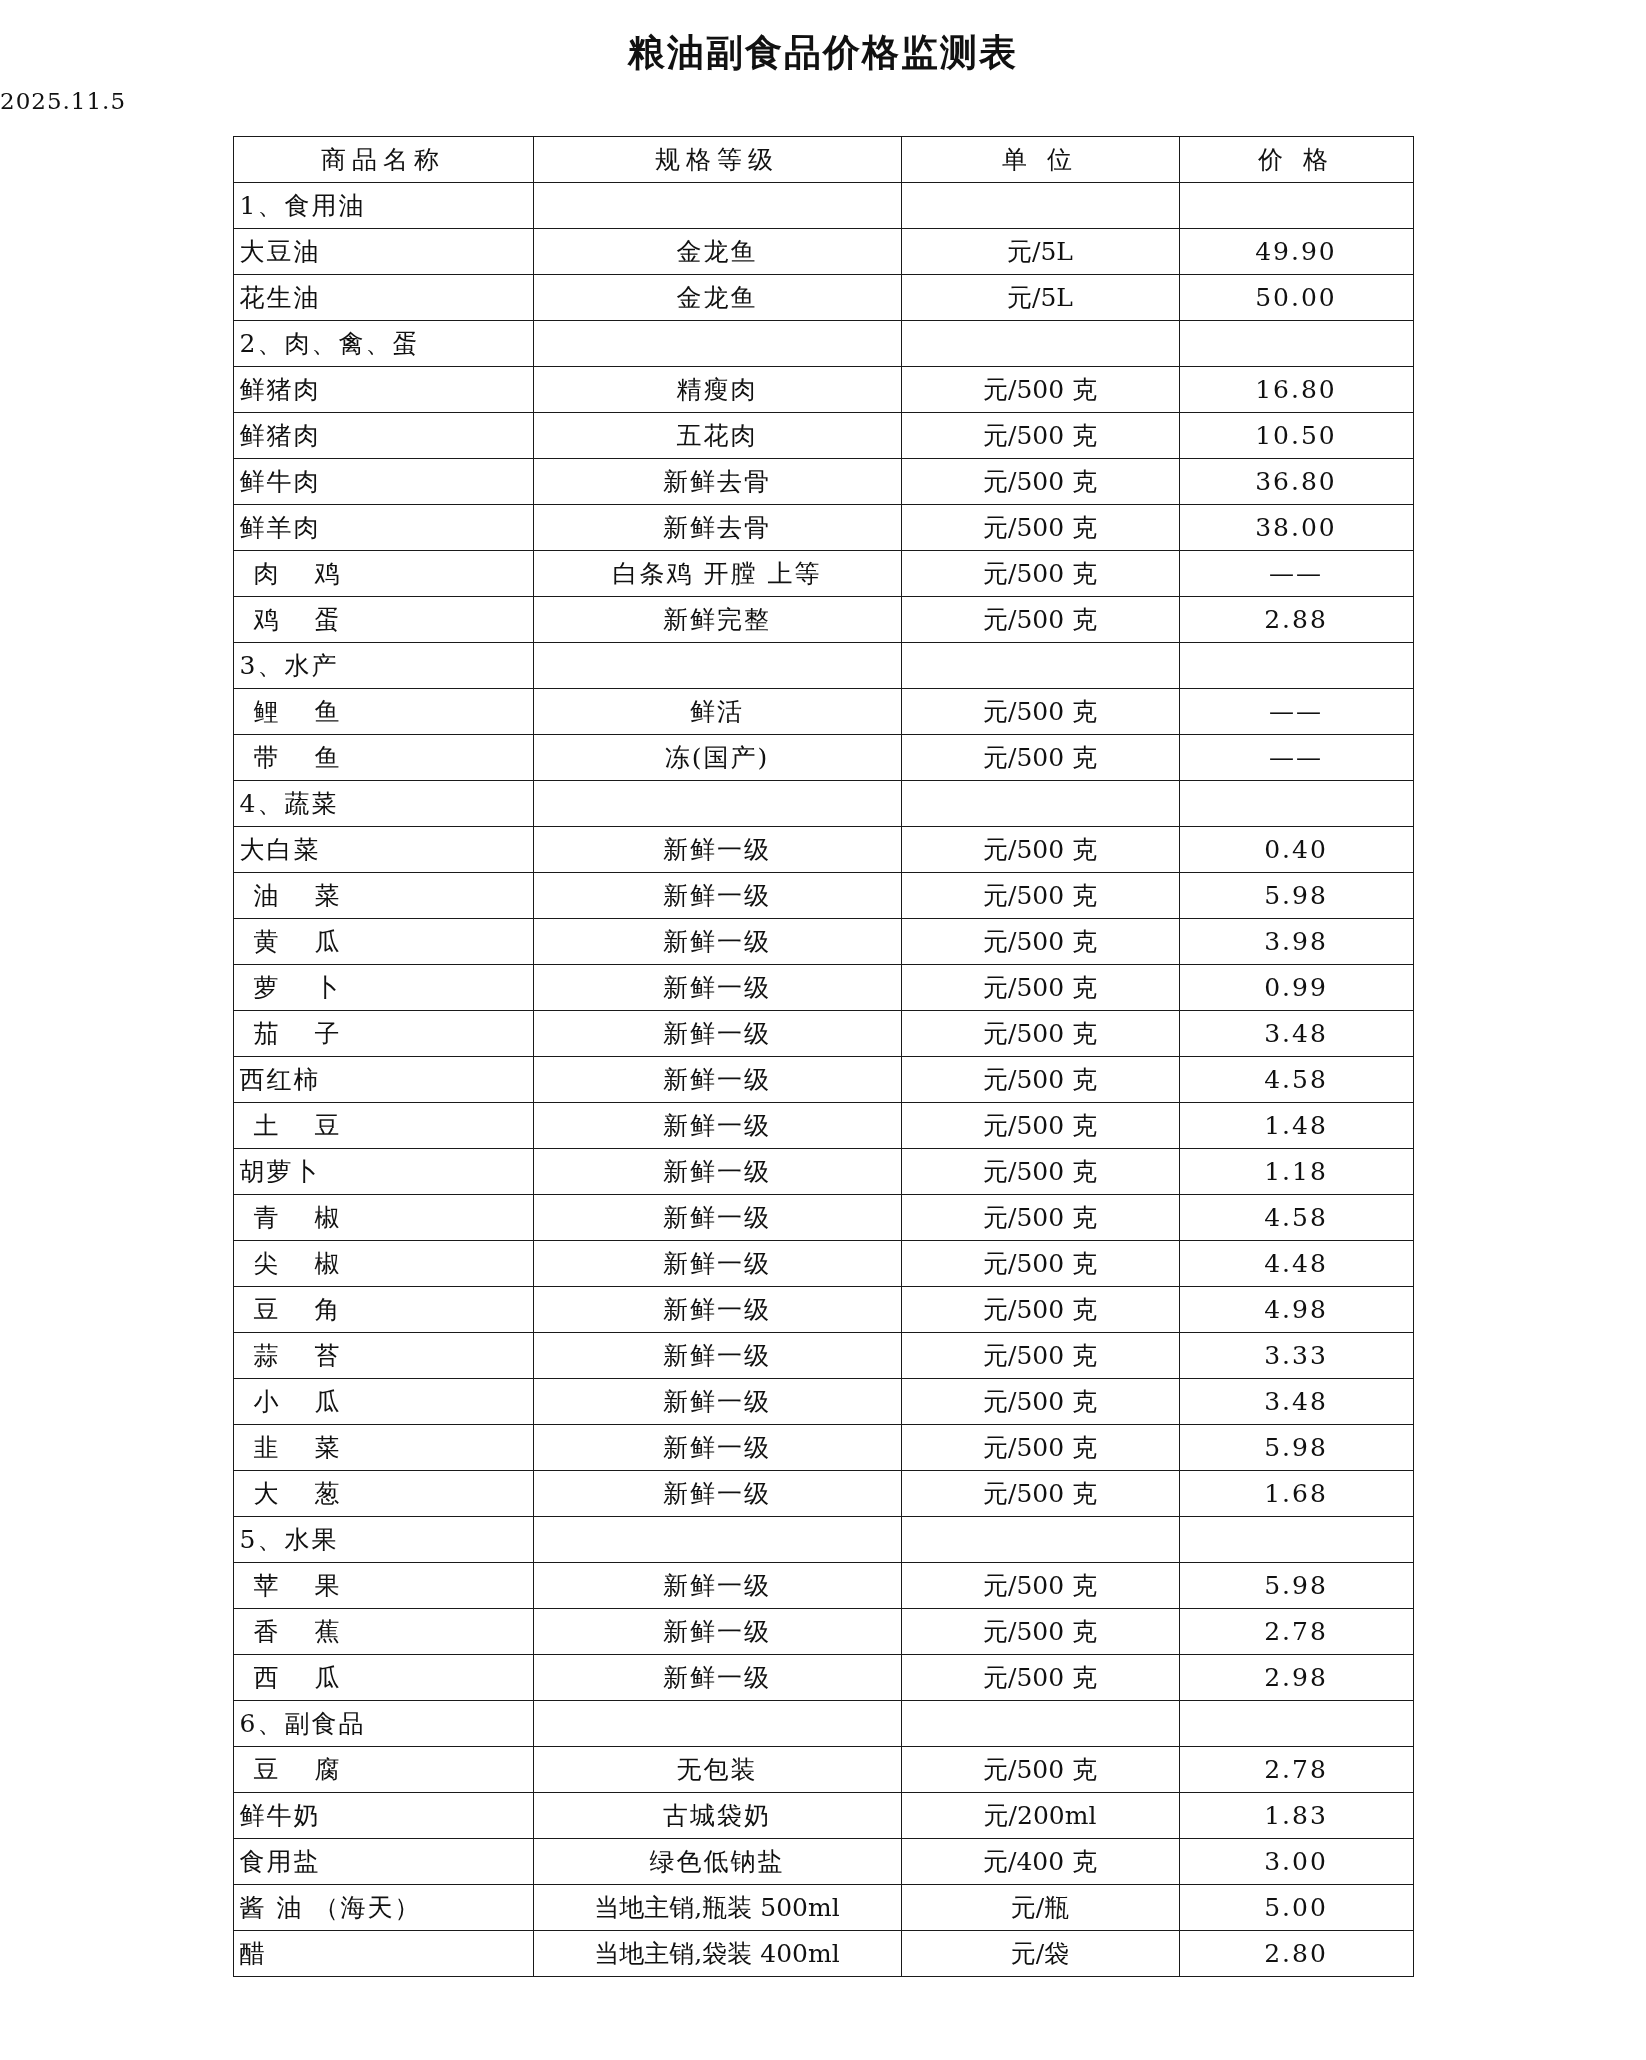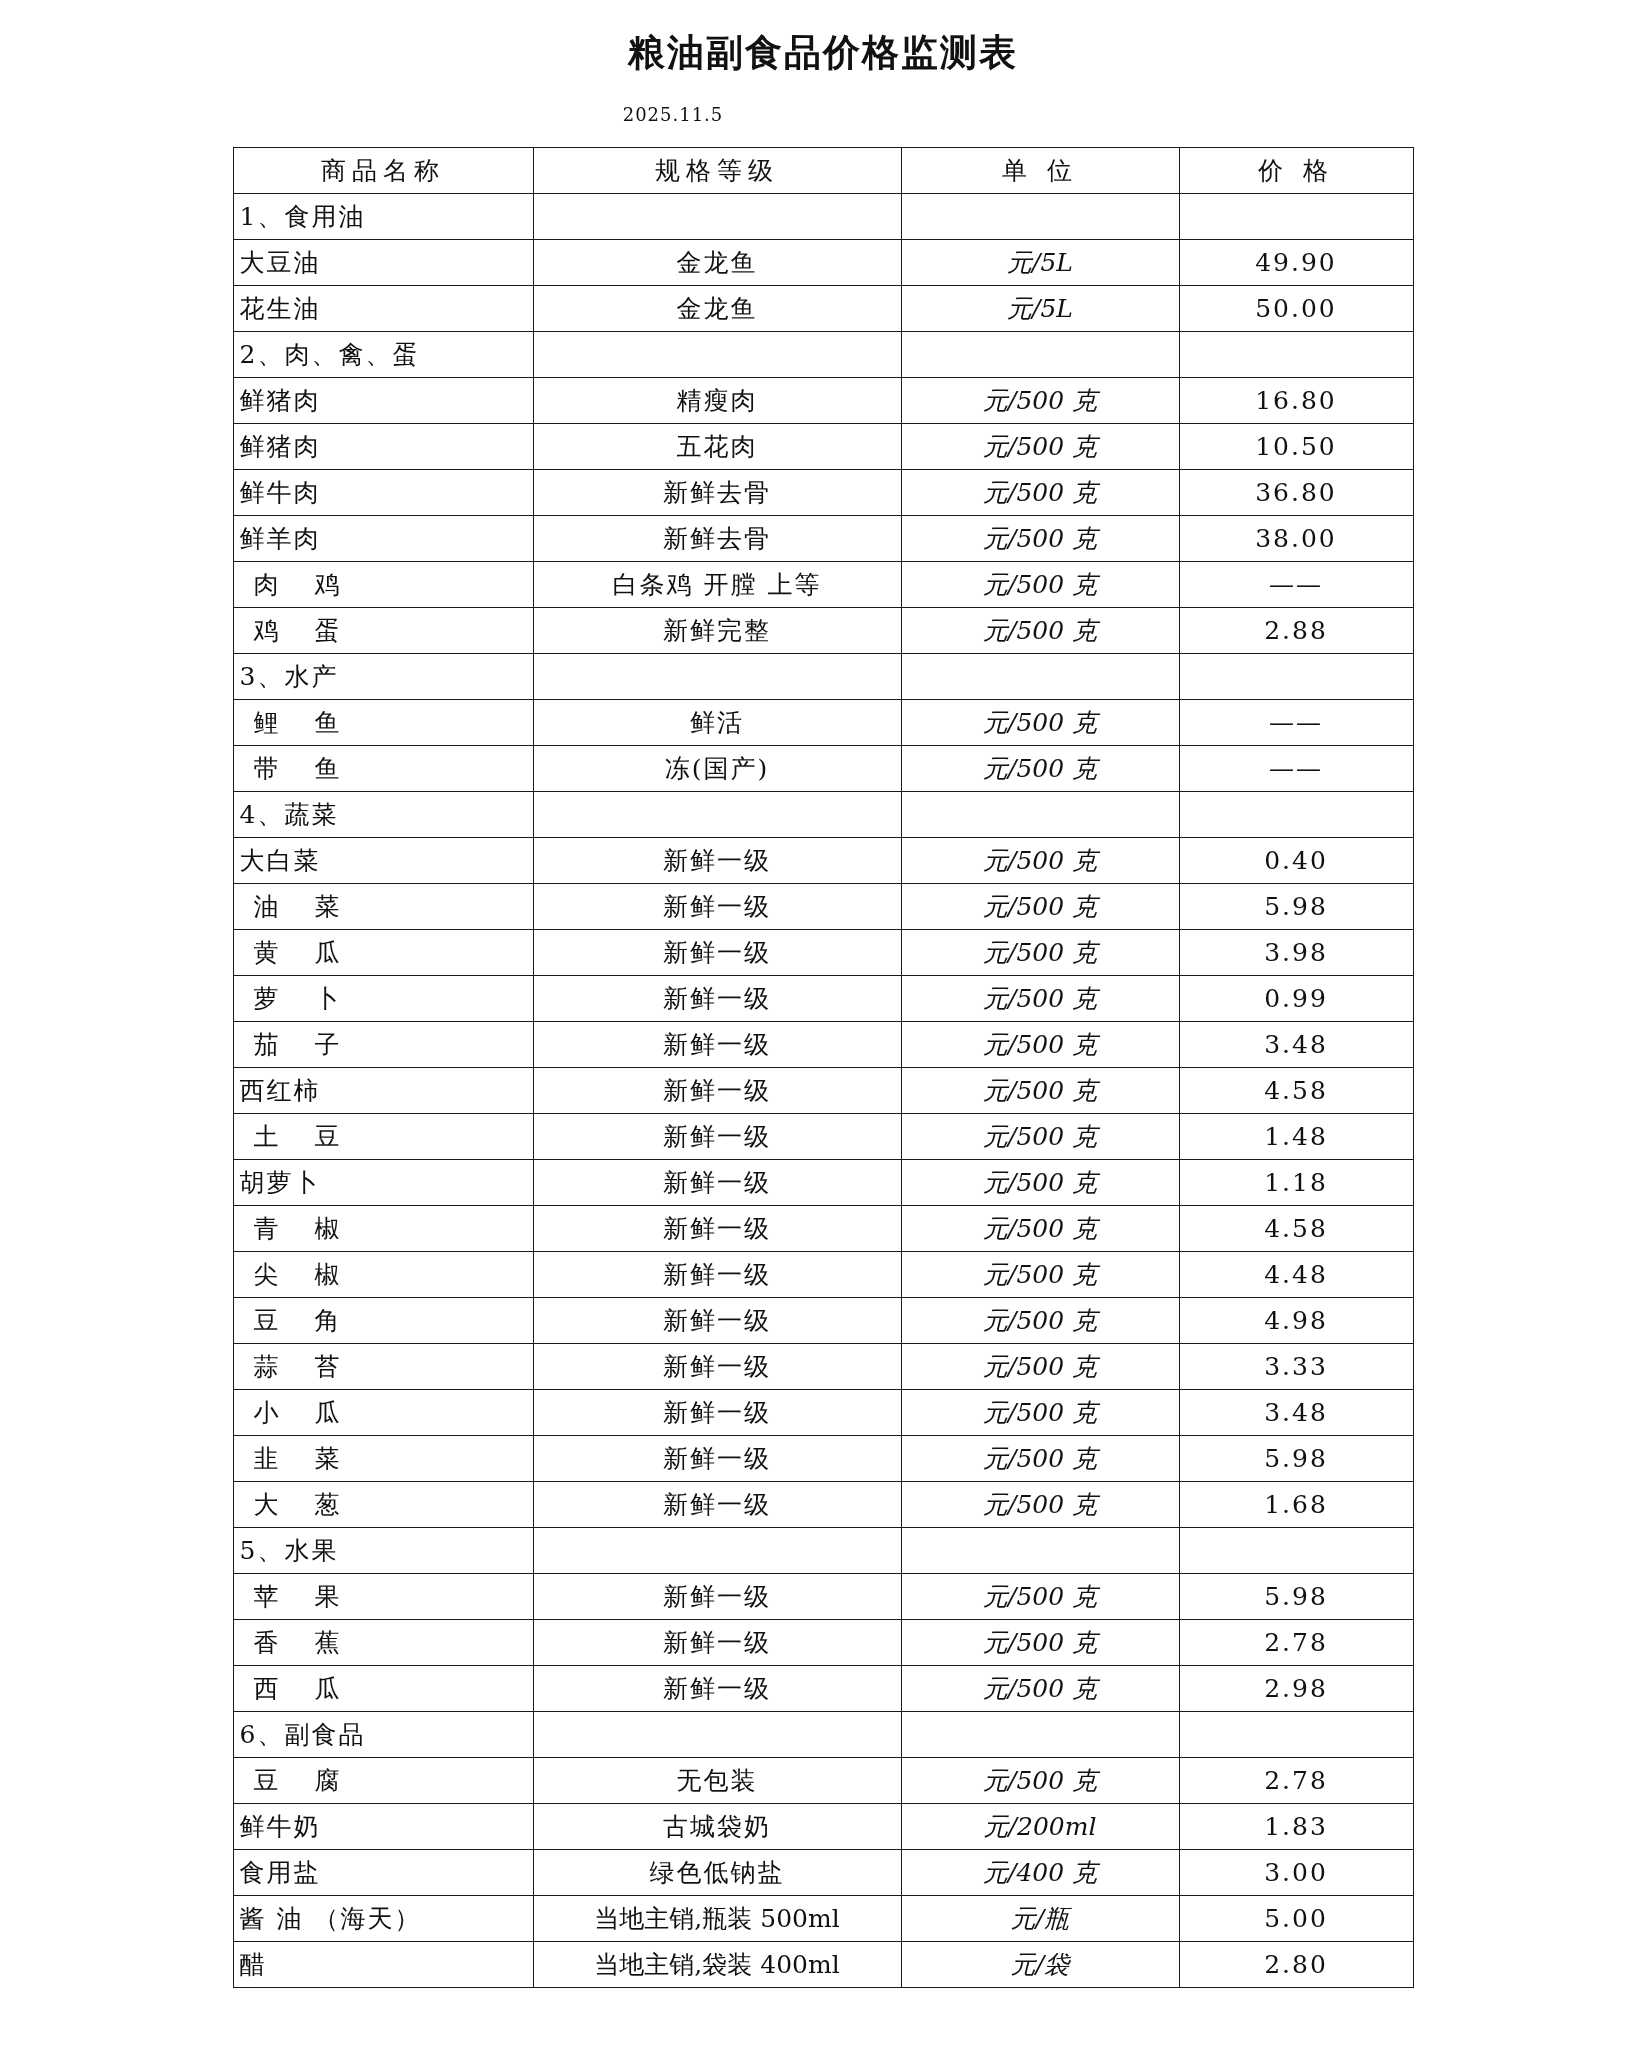--- a/index.html
+++ b/index.html
@@ -23,23 +23,23 @@
   }
   .doc-title {
     text-align: center;
     font-size: 37px;
     font-weight: bold;
     letter-spacing: 2px;
     margin-top: 28px;
     font-family: Liberation Mono, monospace;
   }
   .doc-date {
-    text-align: center;
-    font-size: 18px;
-    margin-top: 26px;
+    text-align: left;
+    font-size: 23px;
+    margin-top: 10px;
     padding-right: 300px;
     font-family: "DejaVu Serif", "Liberation Serif", serif;
     letter-spacing: 1px;
   }
   table.price-table {
     border-collapse: collapse;
     margin: 22px auto 0 auto;
     width: 1180px;
     table-layout: fixed;
   }
@@ -73,21 +73,21 @@
     text-indent: 14px;
   }
   
   td.cat {
     text-align: left;
     padding-left: 30px;
     letter-spacing: 2px;
     margin-left: 40px;
   }
   .price { letter-spacing: 2px; }
-  .unit { letter-spacing: 0px; font-style: italic; }
+  .unit { letter-spacing: 0px; }
   .spec { letter-spacing: 2px; }
   .smallspec { letter-spacing: 0px; font-size: 24px; }
 </style>
 </head>
 <body>
 
 <div class="page">
 
   <div class="doc-title">粮油副食品价格监测表</div>
   <div class="doc-date">2025.11.5</div>

